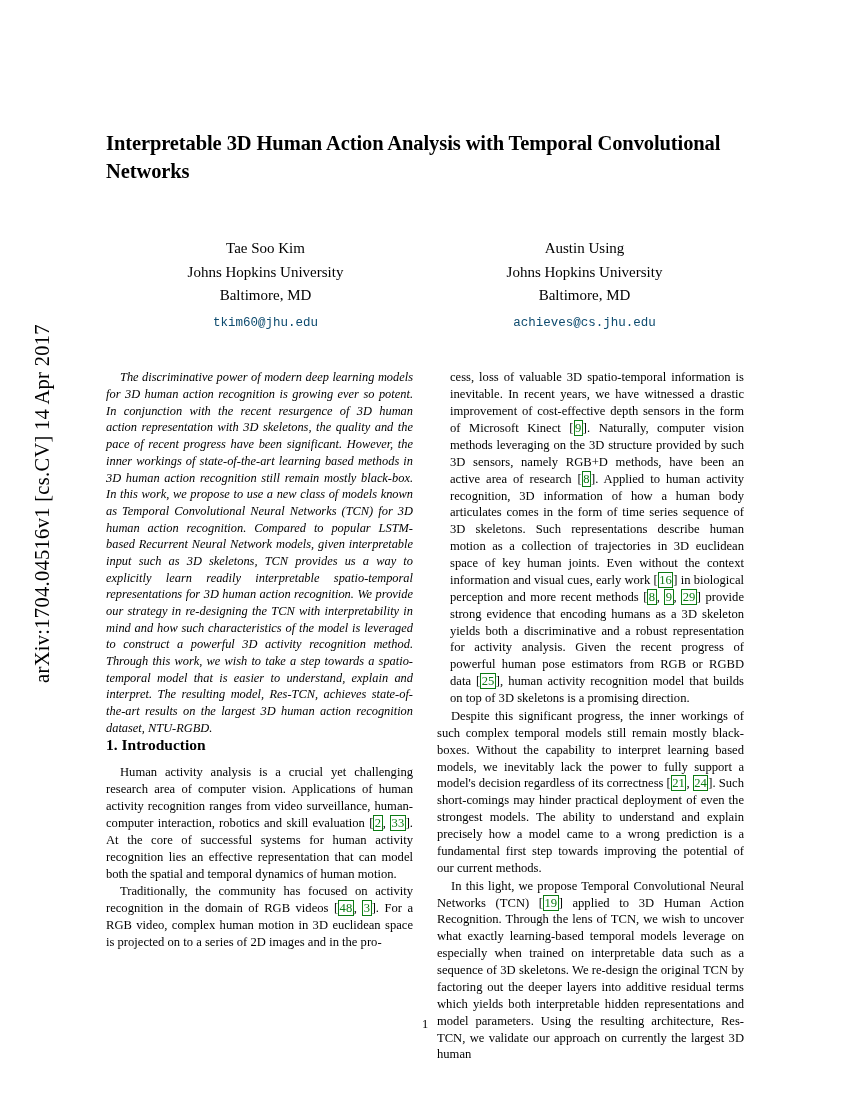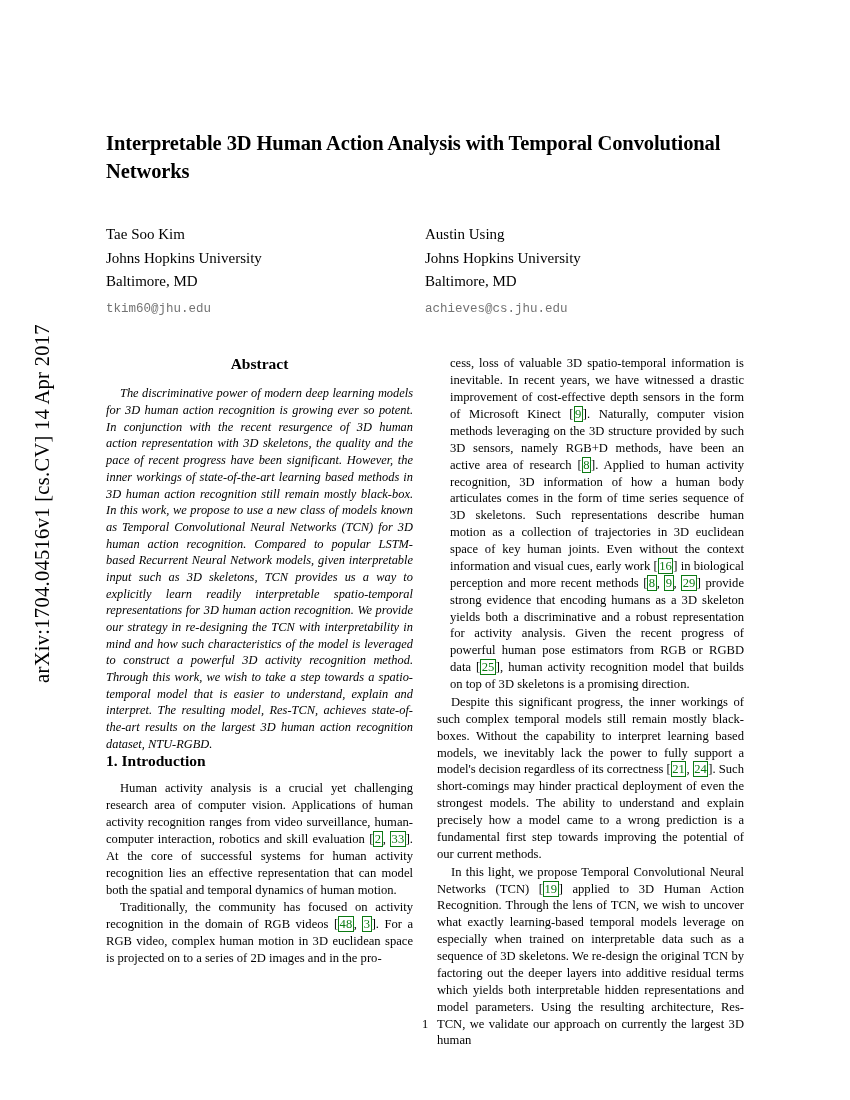--- a/index.html
+++ b/index.html
@@ -46,28 +46,29 @@
     line-height: 1.35;
     margin: 0 0 0 0;
     letter-spacing: -0.1px;
   }
   .authors {
     display: flex;
     margin-top: 38px;
   }
   .author {
     width: 50%;
-    text-align: left;
+    text-align: center;
     font-size: 15px;
     line-height: 1.55;
+    margin-top: 14px;
   }
   .author .email {
     font-family: "Liberation Mono", monospace;
     font-size: 12.5px;
-    color: #737373;
+    color: #0c4a6e;
     margin-top: 7px;
   }
   .columns {
     display: flex;
     margin-top: 36px;
     gap: 24px;
   }
   .col {
     width: 307px;
   }
@@ -142,21 +143,20 @@
         <div>Austin Using</div>
         <div>Johns Hopkins University</div>
         <div>Baltimore, MD</div>
         <div class="email">achieves@cs.jhu.edu</div>
       </div>
     </div>
 
     <div class="columns">
 
       <div class="col">
-        <div class="abstract-head">Abstract</div>
         <p class="abstract">The discriminative power of modern deep learning models for 3D human action recognition is growing ever so potent. In conjunction with the recent resurgence of 3D human action representation with 3D skeletons, the quality and the pace of recent progress have been significant. However, the inner workings of state-of-the-art learning based methods in 3D human action recognition still remain mostly black-box. In this work, we propose to use a new class of models known as Temporal Convolutional Neural Networks (TCN) for 3D human action recognition. Compared to popular LSTM-based Recurrent Neural Network models, given interpretable input such as 3D skeletons, TCN provides us a way to explicitly learn readily interpretable spatio-temporal representations for 3D human action recognition. We provide our strategy in re-designing the TCN with interpretability in mind and how such characteristics of the model is leveraged to construct a powerful 3D activity recognition method. Through this work, we wish to take a step towards a spatio-temporal model that is easier to understand, explain and interpret. The resulting model, Res-TCN, achieves state-of-the-art results on the largest 3D human action recognition dataset, NTU-RGBD.</p>
 
         <h2 class="section-head intro-head">1. Introduction</h2>
         <div id="intro-paras">
             <p class="body">Human activity analysis is a crucial yet challenging research area of computer vision. Applications of human activity recognition ranges from video surveillance, human-computer interaction, robotics and skill evaluation [<span class="cite">2</span>, <span class="cite">33</span>]. At the core of successful systems for human activity recognition lies an effective representation that can model both the spatial and temporal dynamics of human motion.</p>
             <p class="body">Traditionally, the community has focused on activity recognition in the domain of RGB videos [<span class="cite">48</span>, <span class="cite">3</span>]. For a RGB video, complex human motion in 3D euclidean space is projected on to a series of 2D images and in the pro-</p>
           </div>
       </div>
 
       <div class="col">

